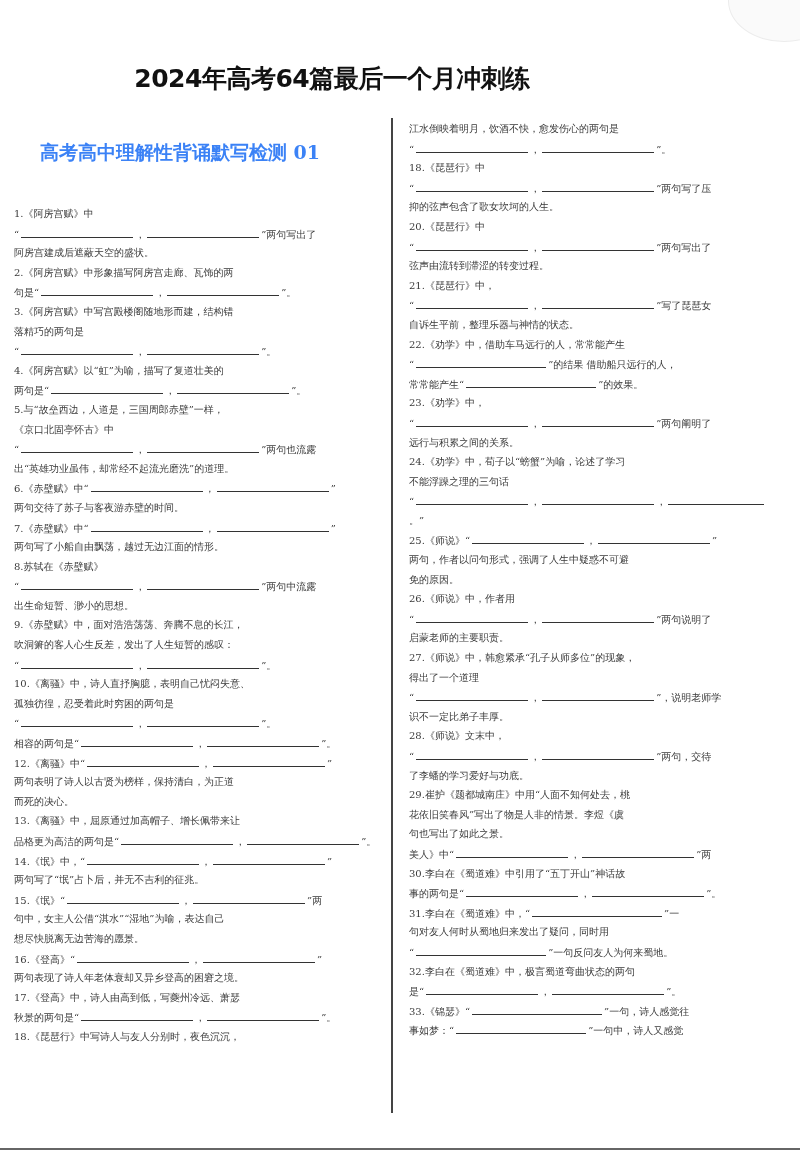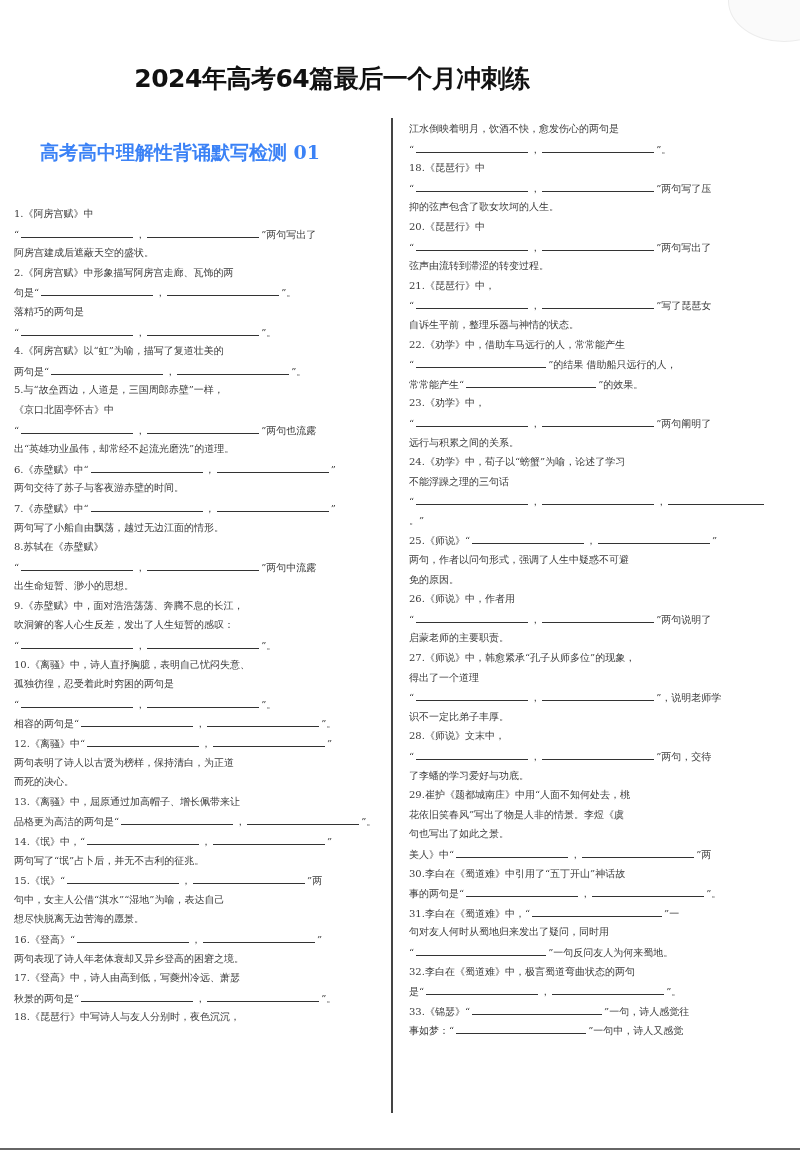--- a/index.html
+++ b/index.html
@@ -51,20 +51,21 @@
 <div class="doc-title">2024年高考64篇最后一个月冲刺练</div>
 
 <div class="sub-title">高考高中理解性背诵默写检测 01</div>
 
 <div class="col col-left" id="col-left">
     <div class="line"><span>1.《阿房宫赋》中</span></div>
     <div class="line"><span>“</span><span class="blank"></span><span>，</span><span class="blank"></span><span>”两句写出了</span></div>
     <div class="line"><span>阿房宫建成后遮蔽天空的盛状。</span></div>
     <div class="line"><span>2.《阿房宫赋》中形象描写阿房宫走廊、瓦饰的两</span></div>
     <div class="line"><span>句是“</span><span class="blank"></span><span>，</span><span class="blank"></span><span>”。</span></div>
+    <div class="line"><span>3.《阿房宫赋》中写宫殿楼阁随地形而建，结构错</span></div>
     <div class="line"><span>落精巧的两句是</span></div>
     <div class="line"><span>“</span><span class="blank"></span><span>，</span><span class="blank"></span><span>”。</span></div>
     <div class="line"><span>4.《阿房宫赋》以“虹”为喻，描写了复道壮美的</span></div>
     <div class="line"><span>两句是“</span><span class="blank"></span><span>，</span><span class="blank"></span><span>”。</span></div>
     <div class="line"><span>5.与“故垒西边，人道是，三国周郎赤壁”一样，</span></div>
     <div class="line"><span>《京口北固亭怀古》中</span></div>
     <div class="line"><span>“</span><span class="blank"></span><span>，</span><span class="blank"></span><span>”两句也流露</span></div>
     <div class="line"><span>出“英雄功业虽伟，却常经不起流光磨洗”的道理。</span></div>
     <div class="line"><span>6.《赤壁赋》中“</span><span class="blank"></span><span>，</span><span class="blank"></span><span>”</span></div>
     <div class="line"><span>两句交待了苏子与客夜游赤壁的时间。</span></div>

